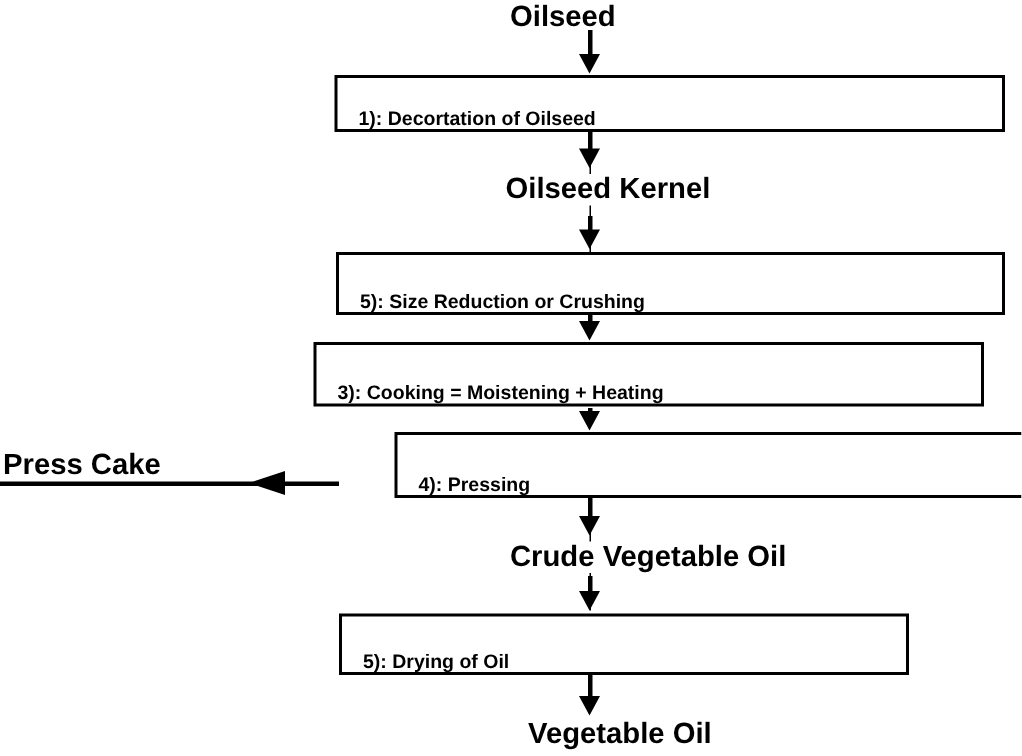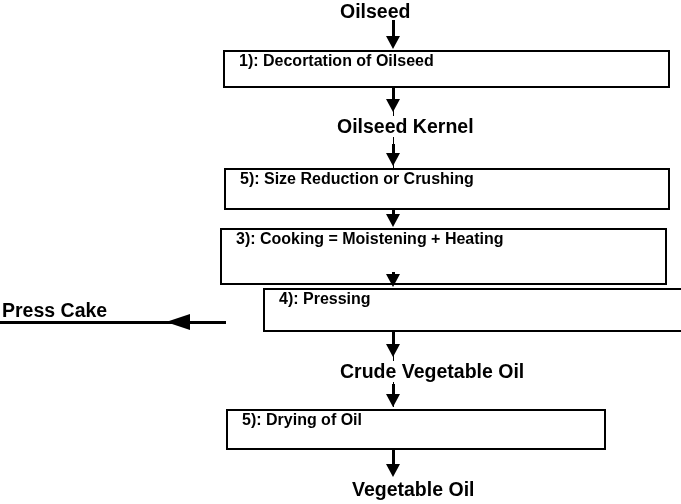--- a/index.html
+++ b/index.html
@@ -20,23 +20,23 @@
     line-height: 21px;
     white-space: pre;
     background: var(--paper);
   }
   .box {
     position: absolute;
     box-sizing: border-box;
     border: 2px solid var(--ink);
     background: var(--paper);
     display: flex;
-    align-items: flex-start;
+    align-items: flex-end;
     padding-left: 14px;
-    font-size: 16px;
+    font-size: 13px;
     white-space: pre;
   }
   .vthin { position: absolute; width: 1px; background: var(--ink); }
   .vshaft { position: absolute; width: 3px; background: var(--ink); }
   .vhead {
     position: absolute; width: 0; height: 0;
     border-left: 7px solid transparent;
     border-right: 7px solid transparent;
     border-top: 13px solid var(--ink);
   }
@@ -61,21 +61,21 @@
   <div class="lbl" style="left:337px; top:116px;">Oilseed Kernel</div>
   <div class="lbl" style="left:2px; top:300px; background:transparent;">Press Cake</div>
   <div class="lbl" style="left:352px; top:479px;">Vegetable Oil</div>
 
   <div class="box" style="left:223px; top:50px; width:447px; height:38px;">
     <span>1): Decortation of Oilseed</span>
   </div>
   <div class="box" style="left:224px; top:168px; width:446px; height:42px;">
     <span>5): Size Reduction or Crushing</span>
   </div>
-  <div class="box" style="left:220px; top:228px; width:447px; height:57px;">
+  <div class="box" style="left:209px; top:228px; width:447px; height:43px;">
     <span>3): Cooking = Moistening + Heating</span>
   </div>
   <div class="box" style="left:224px; top:288px; width:445px; height:44px;margin-left:39px;">
     <span>4): Pressing</span>
   </div>
   <div class="box" style="left:226px; top:409px; width:380px; height:41px;">
     <span>5): Drying of Oil</span>
   </div>
 
   <div>

